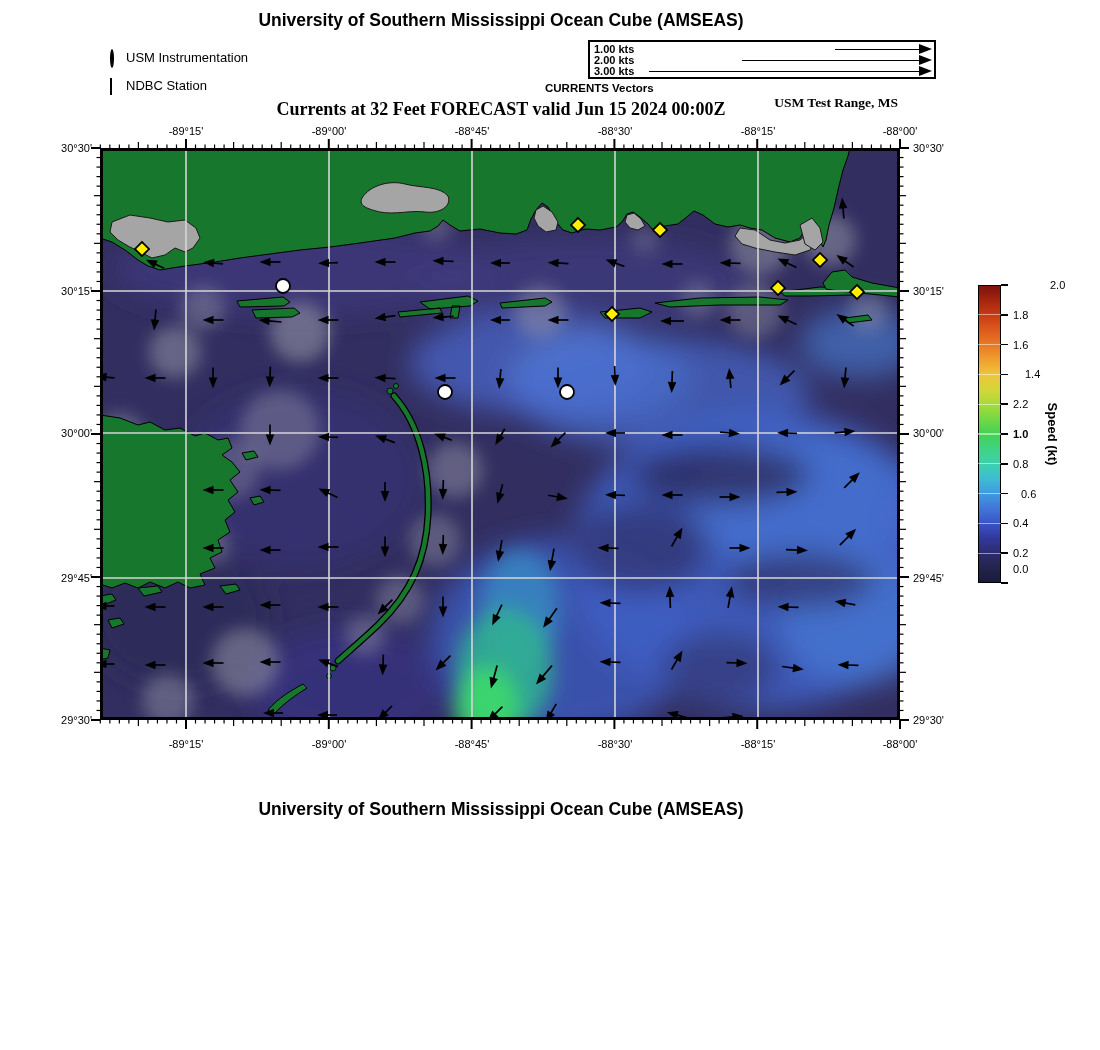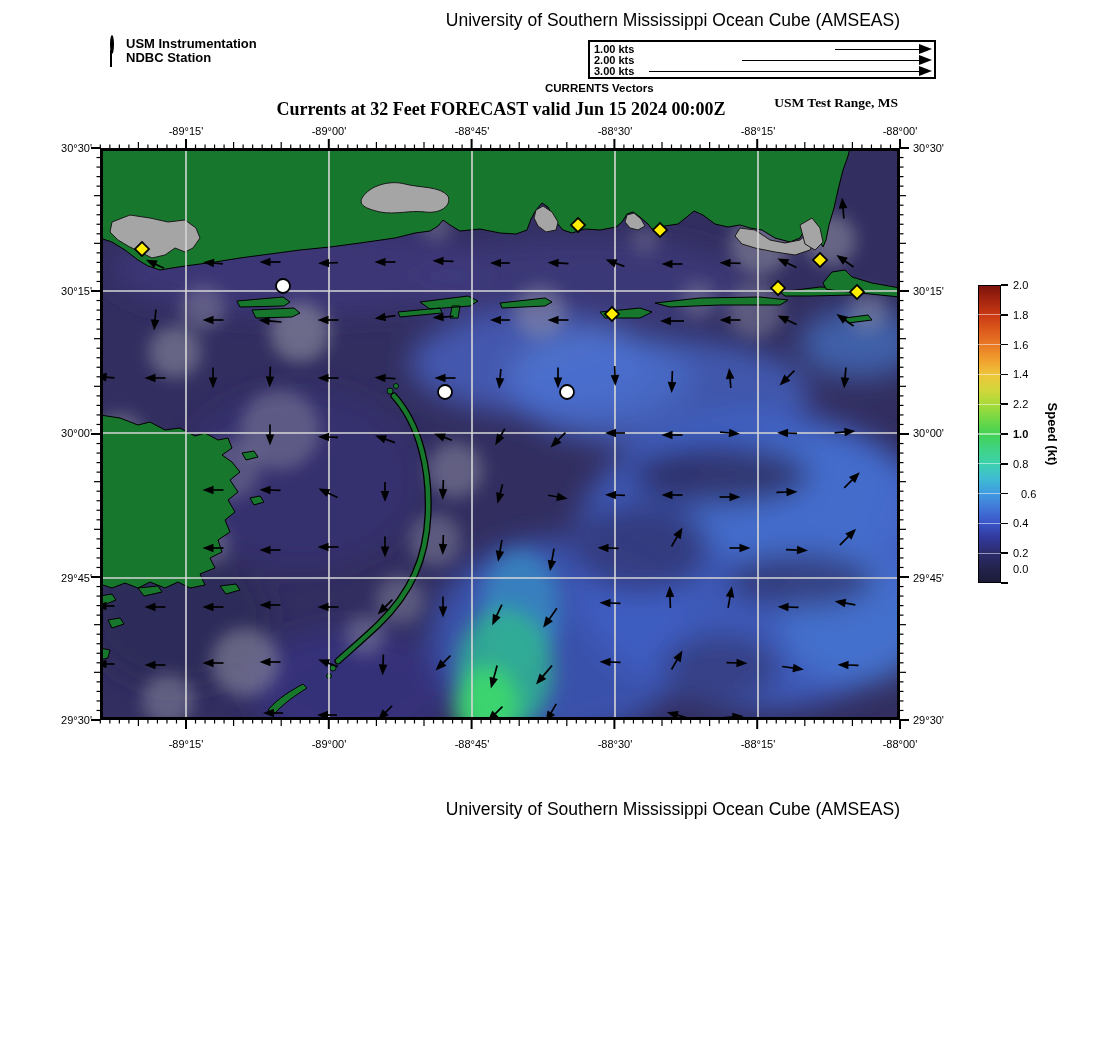--- a/index.html
+++ b/index.html
@@ -1,23 +1,23 @@
 <!DOCTYPE html>
 <html><head>
 <meta charset="utf-8">
 <style>
   html,body{margin:0;padding:0;background:#fff;}
   body{width:1100px;height:1050px;position:relative;font-family:"Liberation Sans",sans-serif;color:#000;overflow:hidden;}
   .abs{position:absolute;}
-  .fig-title{left:102px;top:10px;width:798px;text-align:right;font-size:17.5px;font-weight:normal;letter-spacing:0px;}
+  .fig-title{left:102px;top:10px;width:798px;text-align:center;font-size:17.5px;font-weight:bold;letter-spacing:0px;}
   .fig-title.bottom{top:799px;}
   .subtitle{left:102px;top:99px;width:798px;text-align:center;font-family:"Liberation Serif",serif;font-size:18px;font-weight:bold;}
   .range-label{left:758px;top:95px;width:140px;text-align:right;font-family:"Liberation Serif",serif;font-size:13.5px;font-weight:bold;}
   .marker-legend{left:110px;top:36px;}
-  .marker-legend .row{display:flex;align-items:center;height:14px;font-size:13px;font-weight:bold;}
+  .marker-legend .row{display:flex;align-items:center;height:14px;font-size:13px;font-weight:normal;margin-top:14px;}
   .mk{width:13px;height:13px;margin-right:3px;position:relative;flex:0 0 13px;}
   .mk-circle{width:10px;height:10px;border:2px solid #000;border-radius:50%;background:#fff;margin:0 auto;}
   .mk-diamond{width:9px;height:9px;border:1.5px solid #000;background:#ffee00;transform:rotate(45deg);margin:1px auto;}
   .vector-legend{left:547px;top:40px;width:348px;height:39px;border:2px solid #000;box-sizing:border-box;background:#fff;margin-left:41px;}
   .vl-row{position:absolute;left:0;width:100%;height:11px;}
   .vl-label{position:absolute;left:4px;top:0;font-size:11px;font-weight:bold;line-height:11px;}
   .vl-arrow{position:absolute;right:4px;top:5px;height:2px;}
   .vl-line{position:absolute;left:0;right:6px;top:0;border-top:1.6px solid #000;}
   .vl-head{position:absolute;right:-2px;top:-5px;width:0;height:0;border-left:13px solid #000;border-top:5px solid transparent;border-bottom:5px solid transparent;}
   .vl-caption{left:545px;top:82px;font-size:11.5px;font-weight:bold;}
@@ -981,21 +981,21 @@
 <div class="cb-tick" style="top: 463px;"></div>
 <div class="cb-label" style="top: 457.8px;">0.8</div>
 <div class="cb-div" style="top: 433.3px;"></div>
 <div class="cb-tick" style="top: 433.2px;"></div>
 <div class="cb-label" style="top: 428px; font-weight: bold;">1.0</div>
 <div class="cb-div" style="top: 403.5px;"></div>
 <div class="cb-tick" style="top: 403.4px;"></div>
 <div class="cb-label" style="top: 398.2px;">2.2</div>
 <div class="cb-div" style="top: 373.7px;"></div>
 <div class="cb-tick" style="top: 373.6px;"></div>
-<div class="cb-label" style="top: 368.4px;">1.4</div>
+<div class="cb-label" style="top: 368.4px; margin-left: 12px;">1.4</div>
 <div class="cb-div" style="top: 343.9px;"></div>
 <div class="cb-tick" style="top: 343.8px;"></div>
 <div class="cb-label" style="top: 338.6px;">1.6</div>
 <div class="cb-div" style="top: 314.1px;"></div>
 <div class="cb-tick" style="top: 314px;"></div>
 <div class="cb-label" style="top: 308.8px;">1.8</div>
 <div class="cb-tick" style="top: 284.2px;"></div>
-<div class="cb-label" style="top: 279px;">2.0</div>
+<div class="cb-label" style="top: 279px; margin-left: 37px;">2.0</div>
 
 </body></html>

